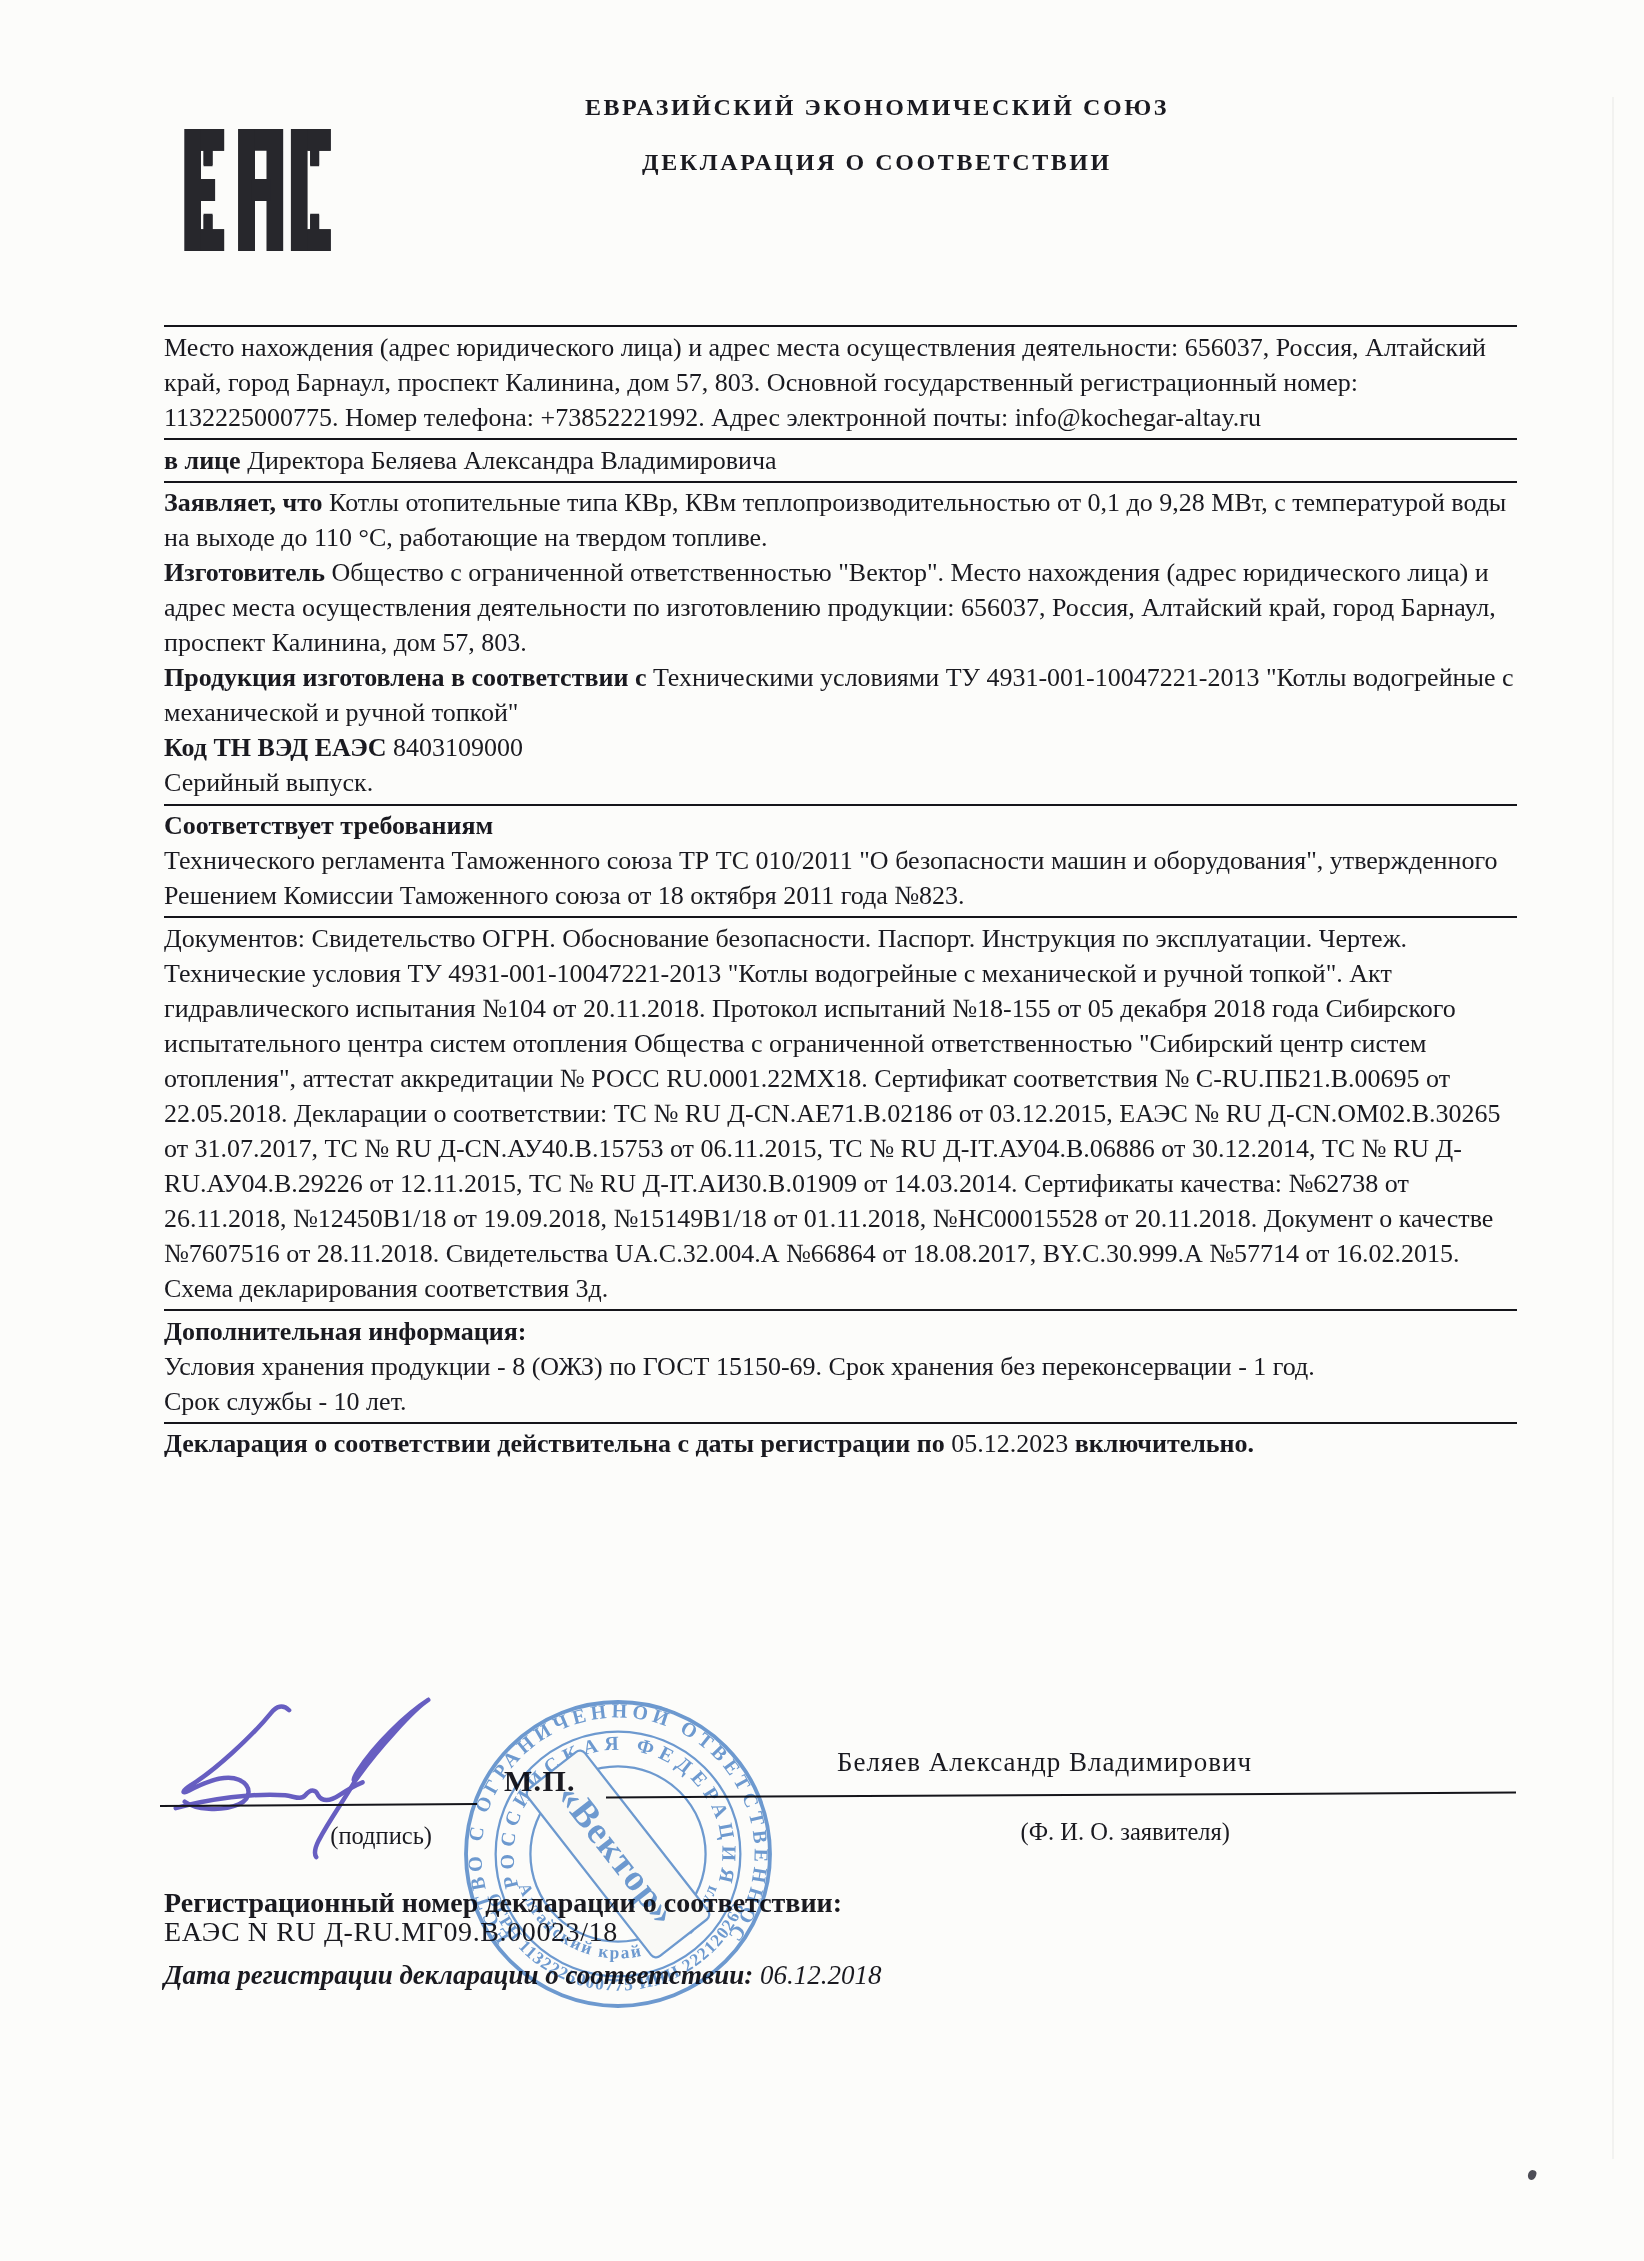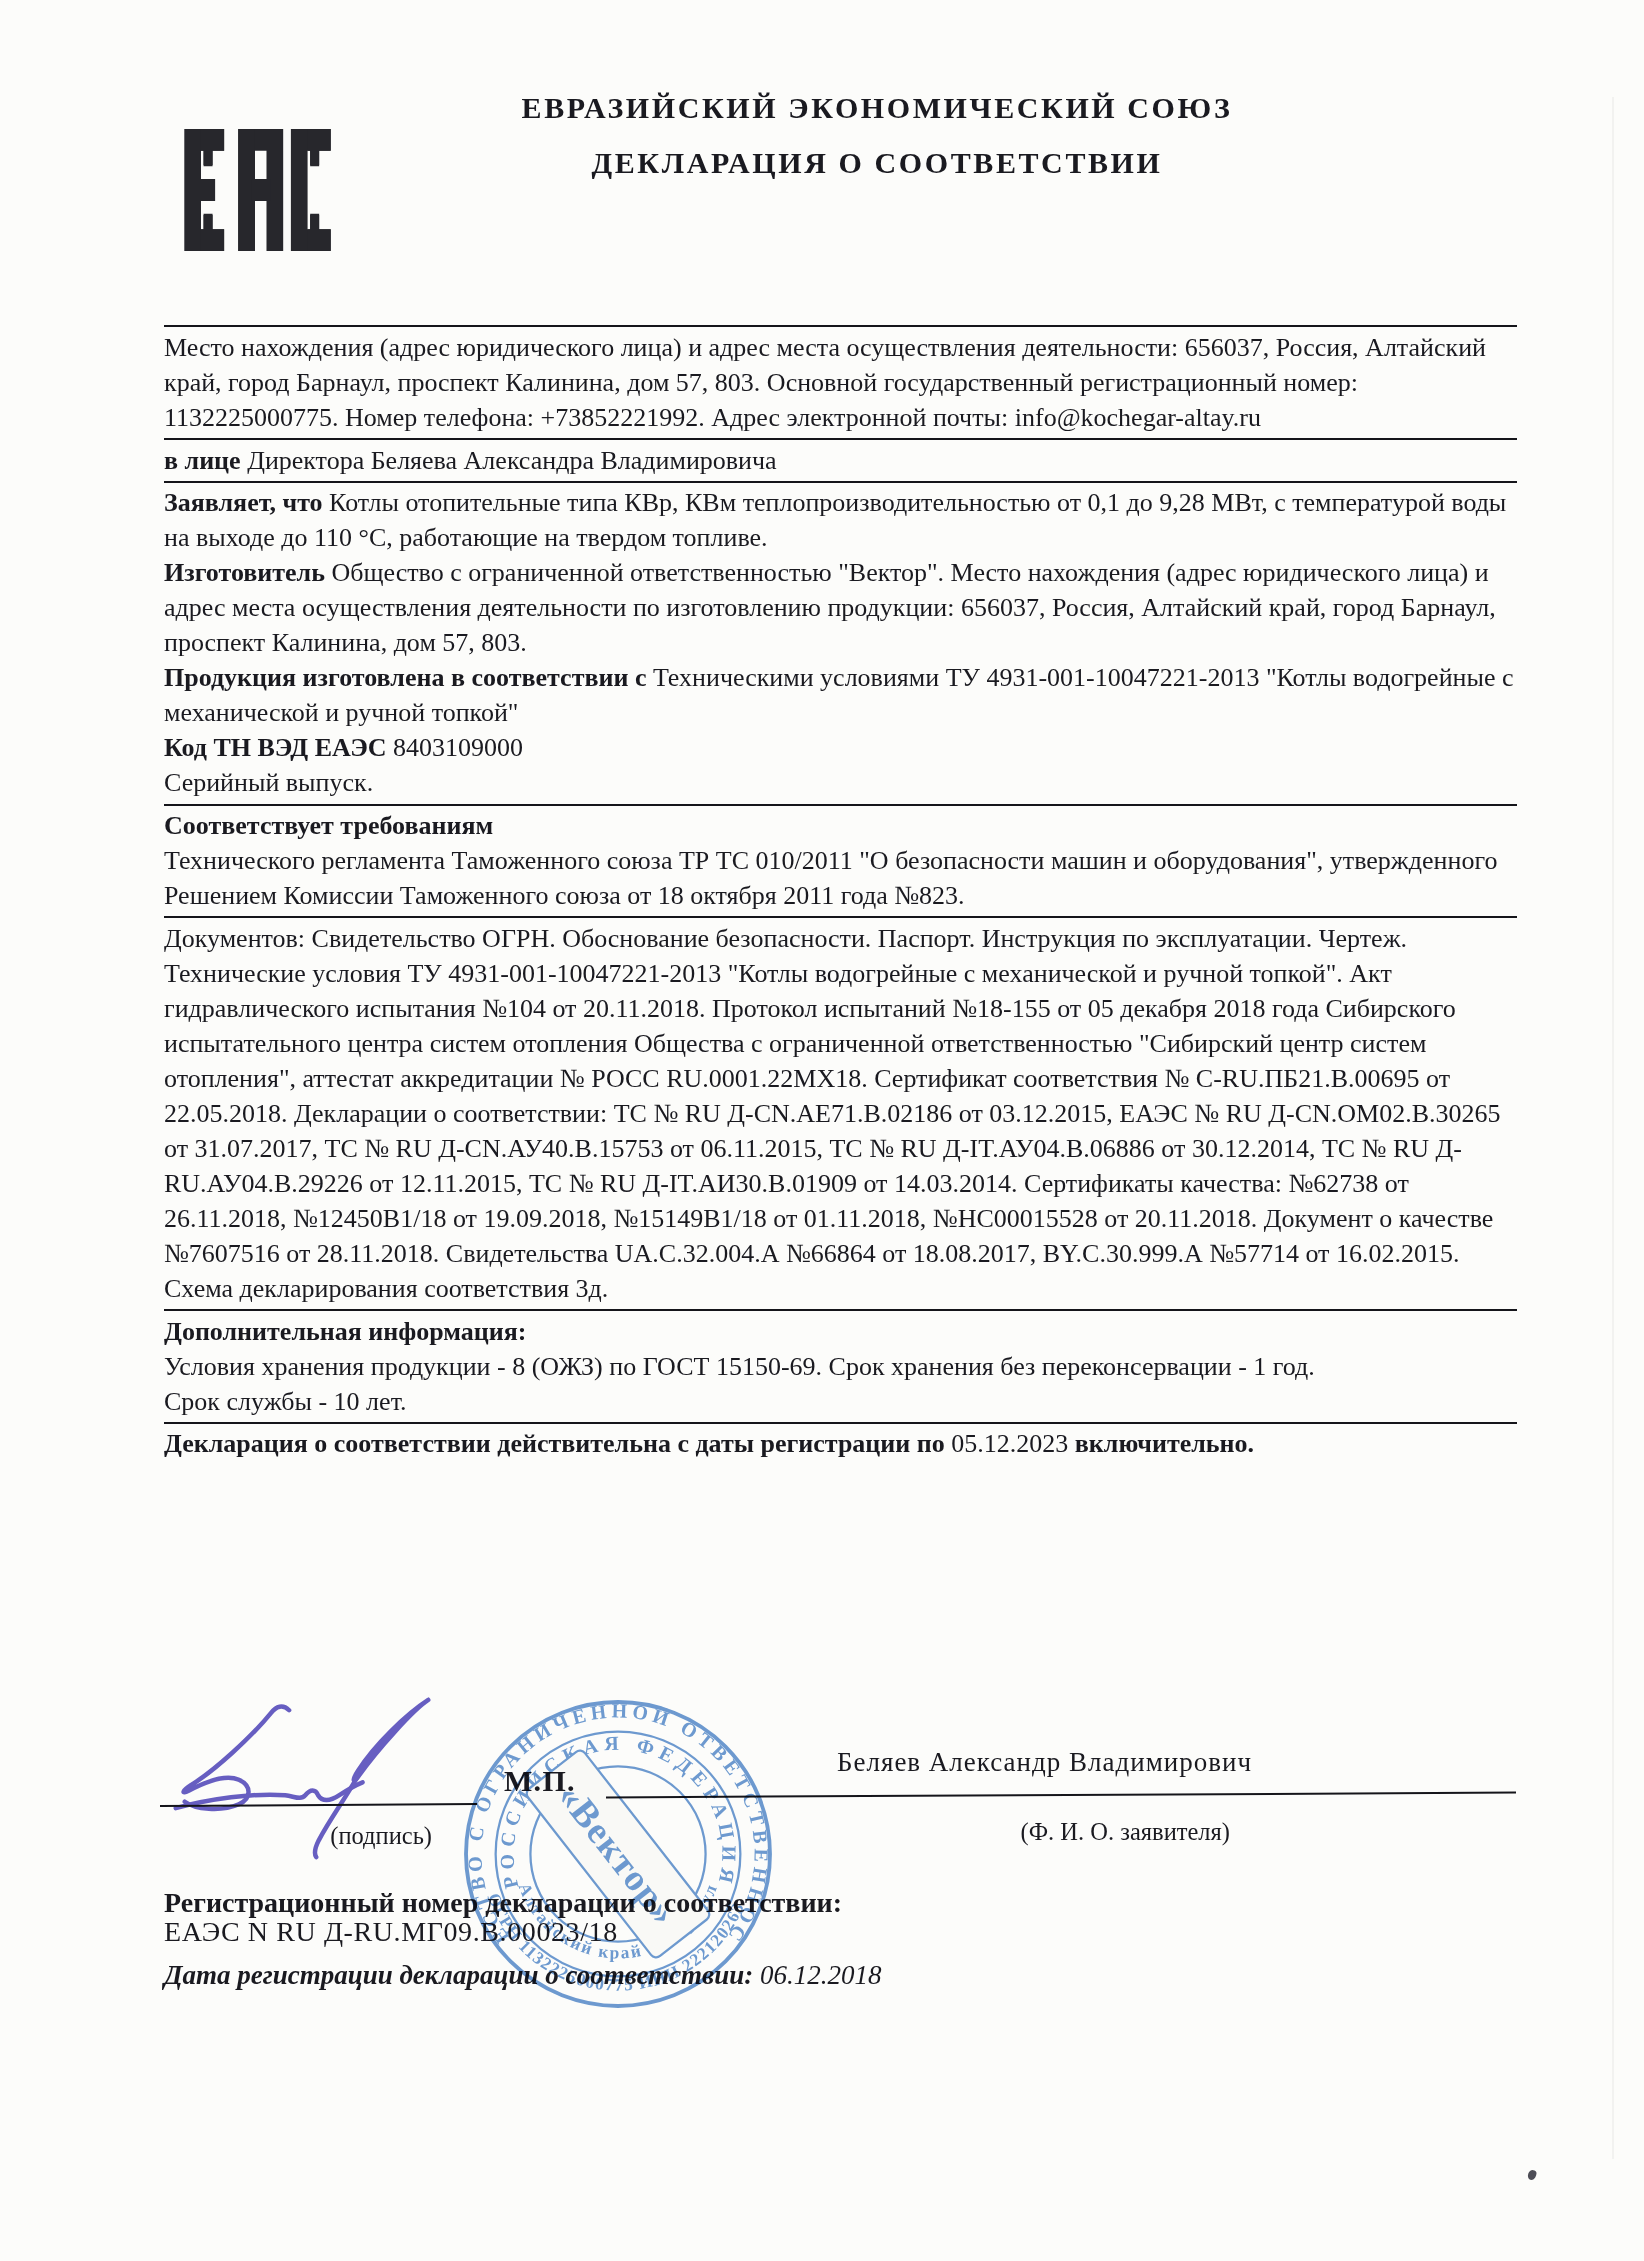--- a/index.html
+++ b/index.html
@@ -6,21 +6,21 @@
   .page{
     position:relative; width:1644px; height:2261px;
     background:#fcfcfa;
     font-family:"Liberation Serif", serif;
     color:#1a1a20; overflow:hidden;
   }
   
   .hdr{
     position:absolute; top:80px; left:0; width:1644px;
     padding-left:110px; box-sizing:border-box;
-    text-align:center; font-weight:bold; font-size:30px;
+    text-align:center; font-weight:bold; font-size:24px;
     line-height:55px; letter-spacing:2.6px;
   }
   
   .eac{ position:absolute; left:184px; top:129px; width:147px; height:122px; }
   .eac path{ fill:#27272c; }
   
   .flow{
     position:absolute; left:164px; top:322px; width:1353px;
     font-size:26px; line-height:35px;
   }

